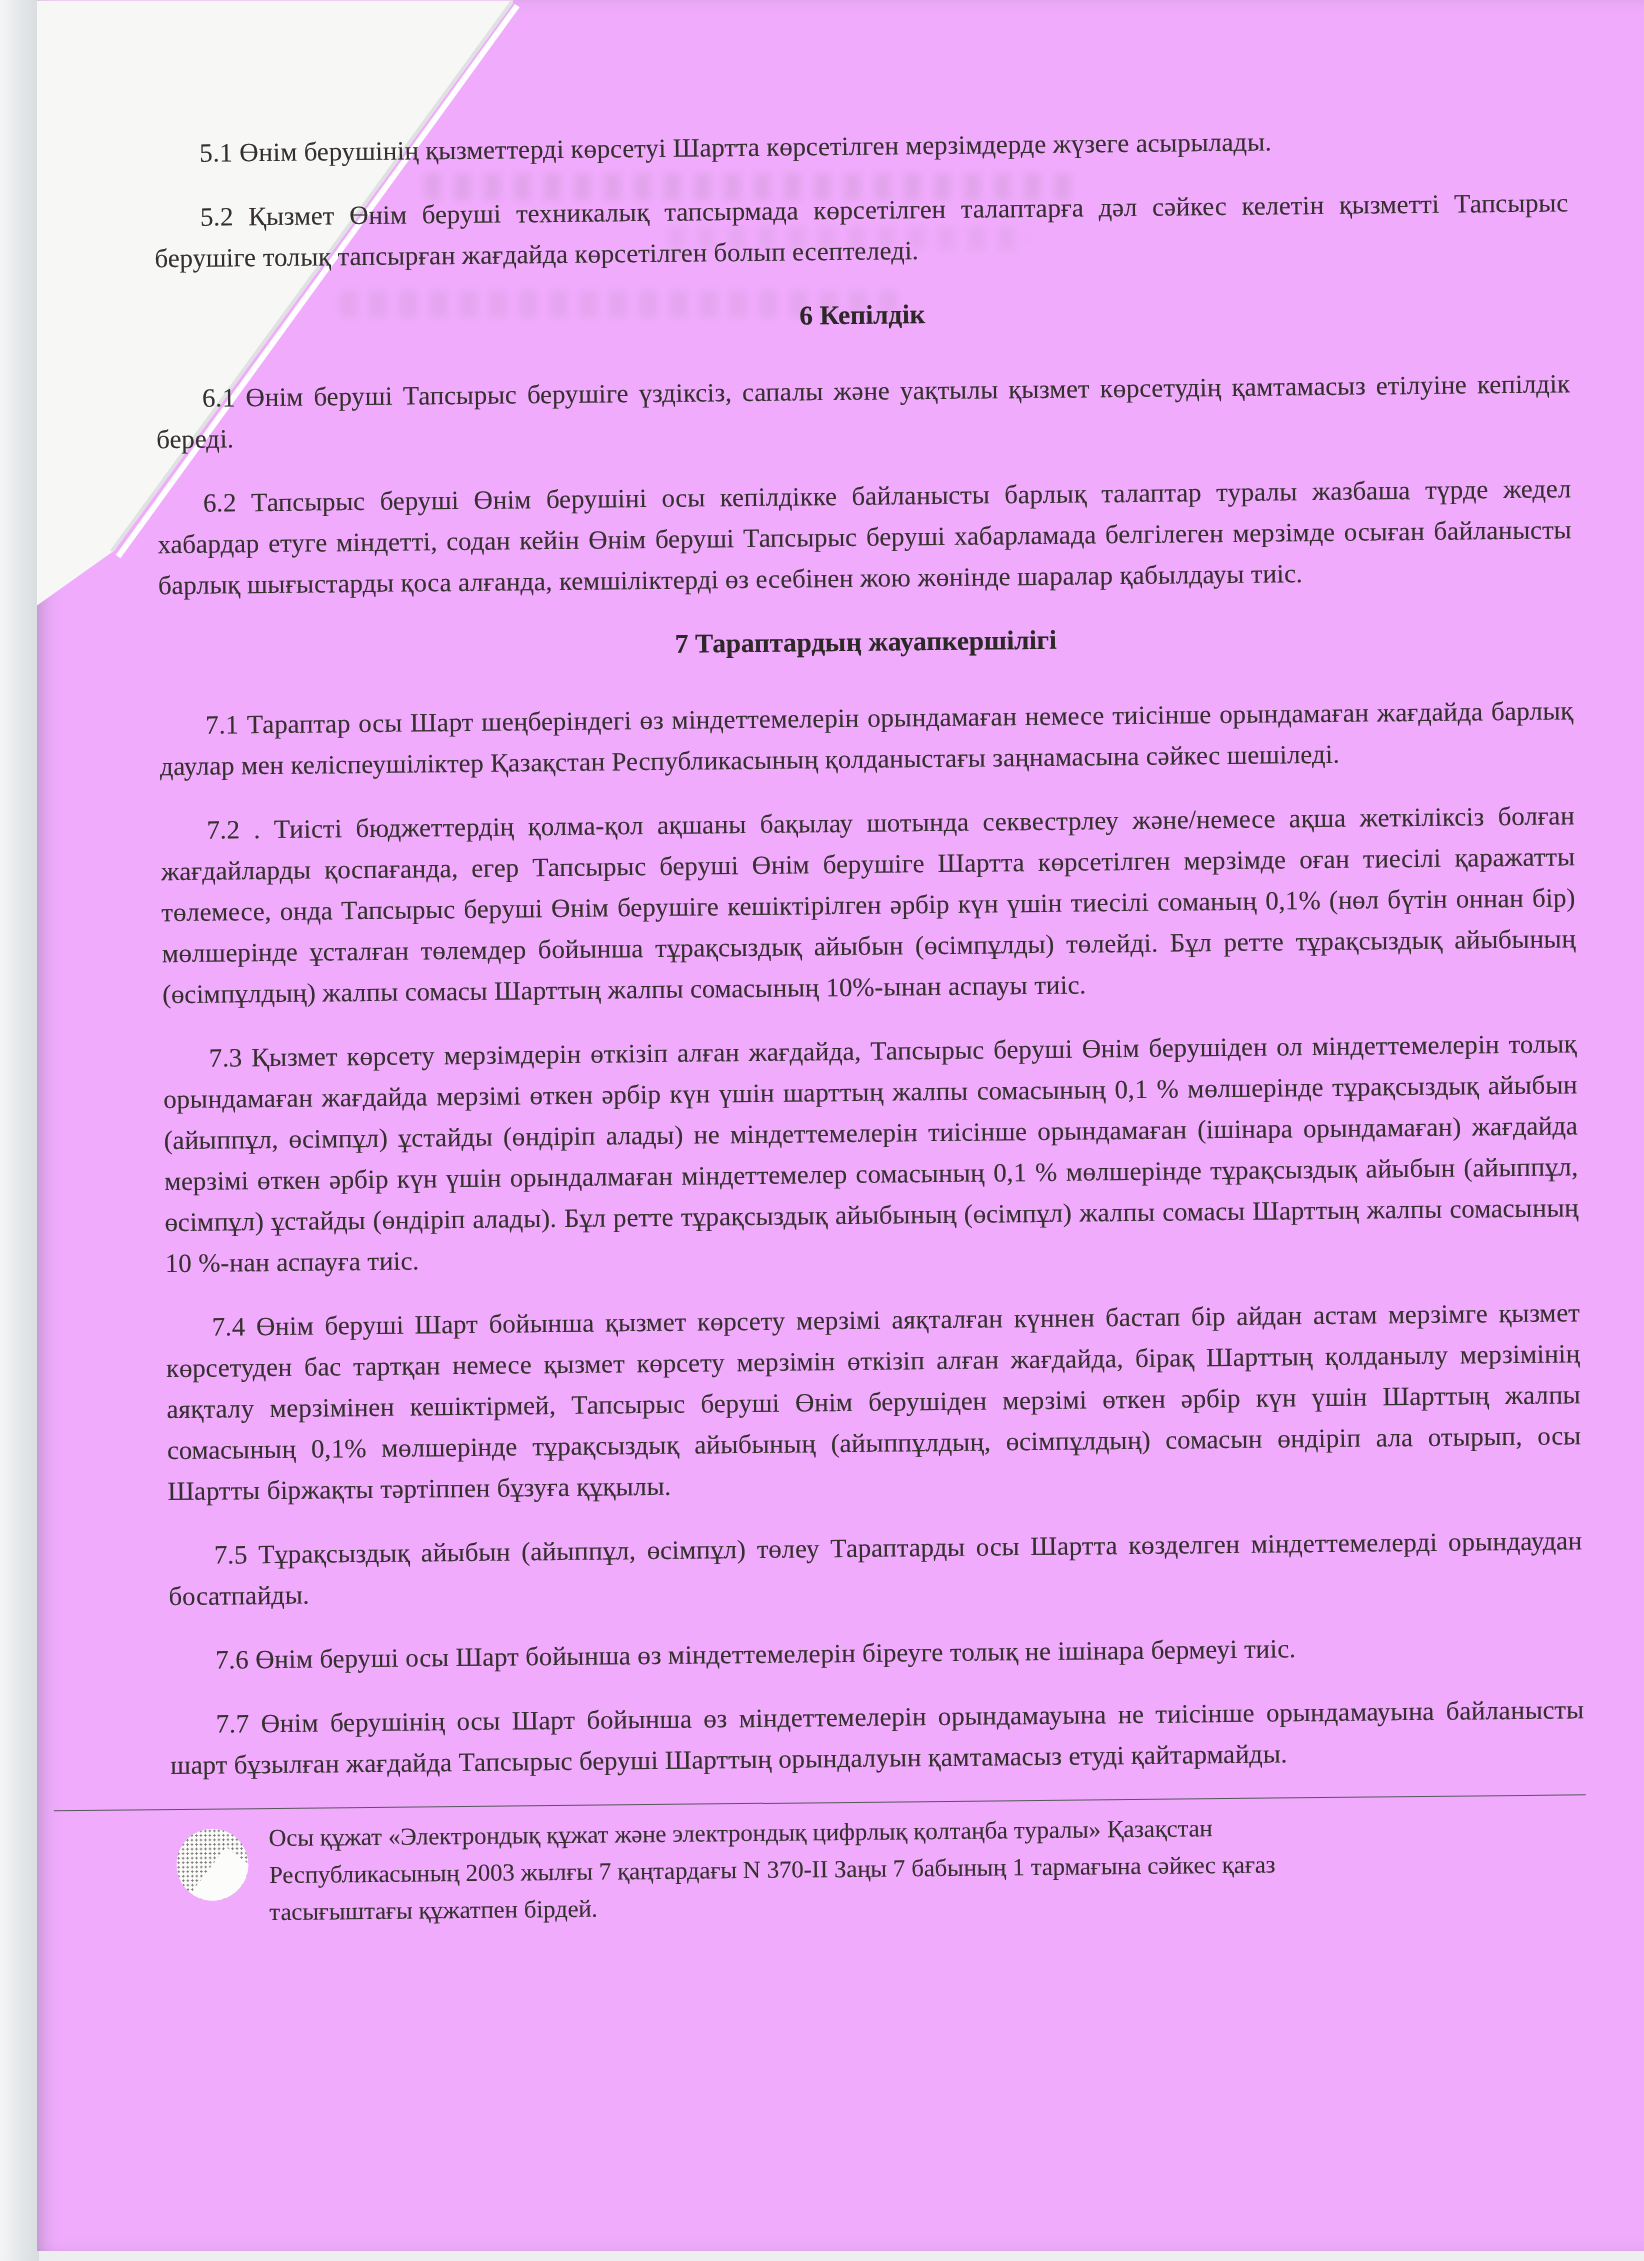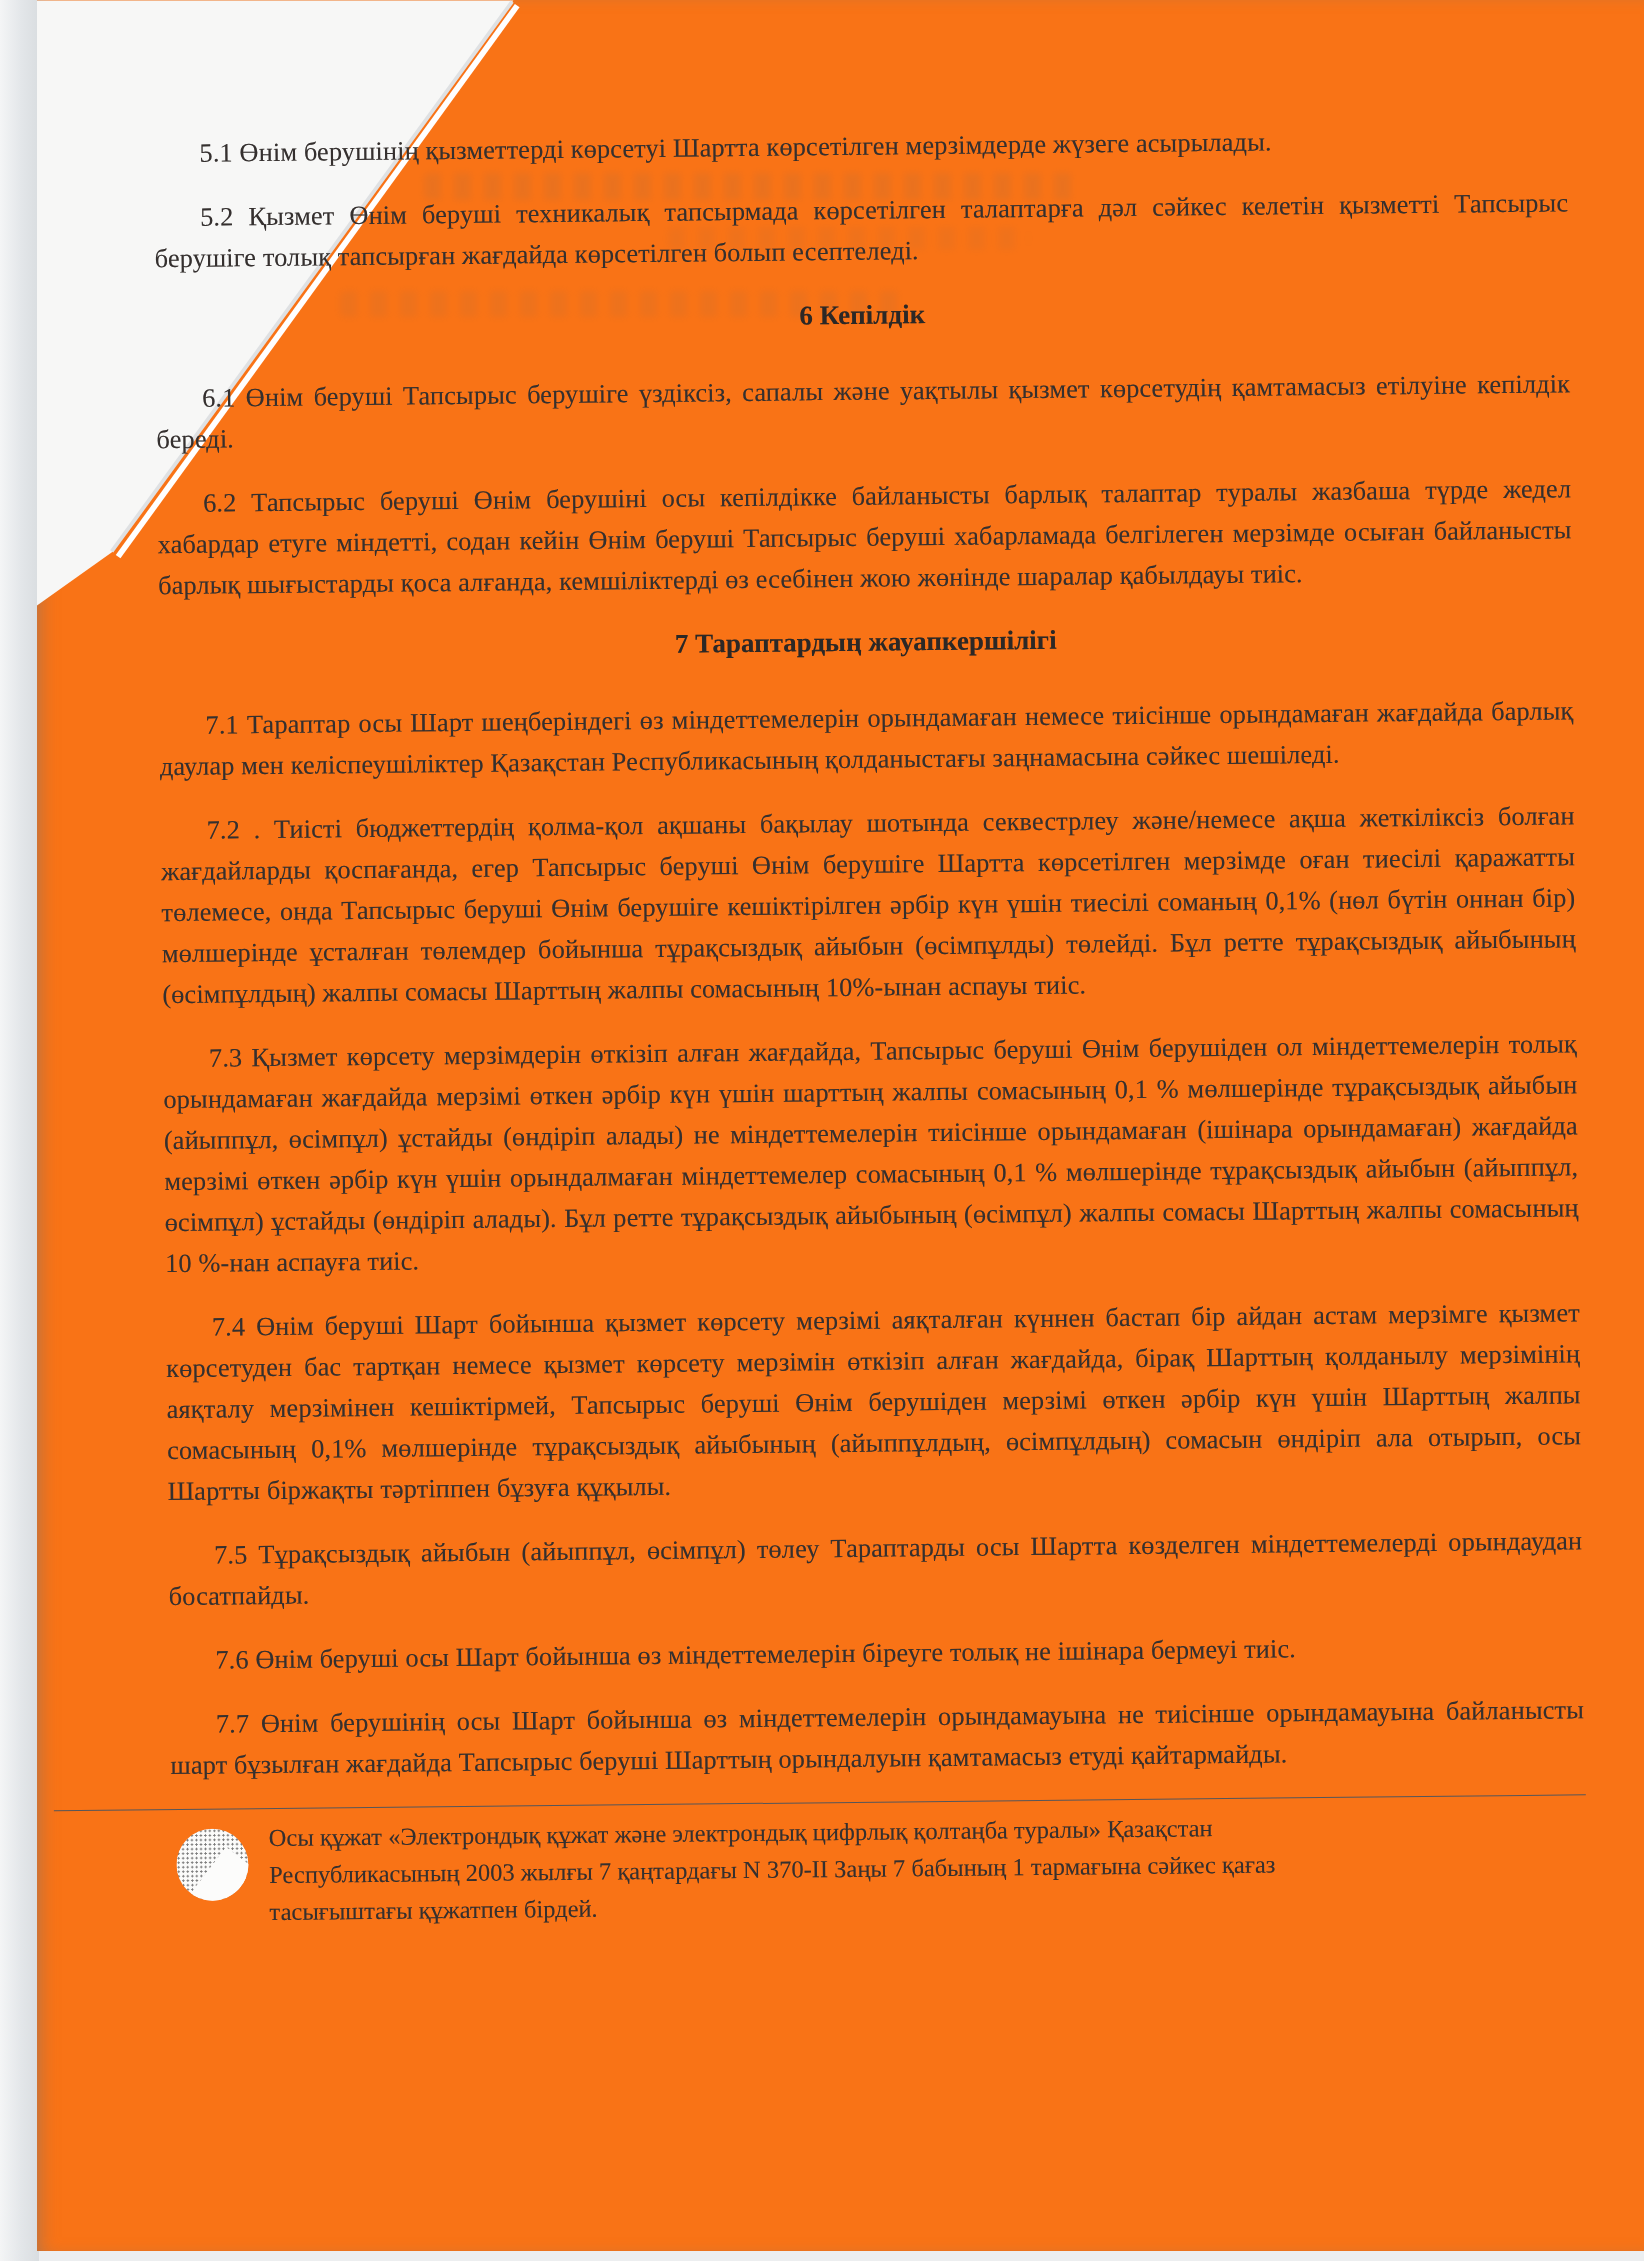--- a/index.html
+++ b/index.html
@@ -7,21 +7,21 @@
     width:1644px;height:2261px;position:relative;overflow:hidden;
     background:#eceef0;
     font-family:"Liberation Serif","DejaVu Serif",serif;
   }
   .scanner-strip{
     position:absolute;left:0;top:0;width:39px;height:2261px;
     background:linear-gradient(to right,#f4f5f6 0%,#e3e6e9 55%,#d9dde0 100%);
   }
   .paper{
     position:absolute;left:37px;top:0;right:0;bottom:10.3px;
-    background:#f97316;
+    background:#f0abfc;
     box-shadow:inset 10.3px 0 19.3px -9px rgba(110,116,124,.55);
   }
   .fold-svg{position:absolute;left:0;top:0;}
   .tilt{
     position:absolute;left:0;top:0;right:0;
     transform:rotate(-0.6deg);
     transform-origin:50% 30%;
   }
   .content{padding:126px 72px 0 121px;}
   .clause{

